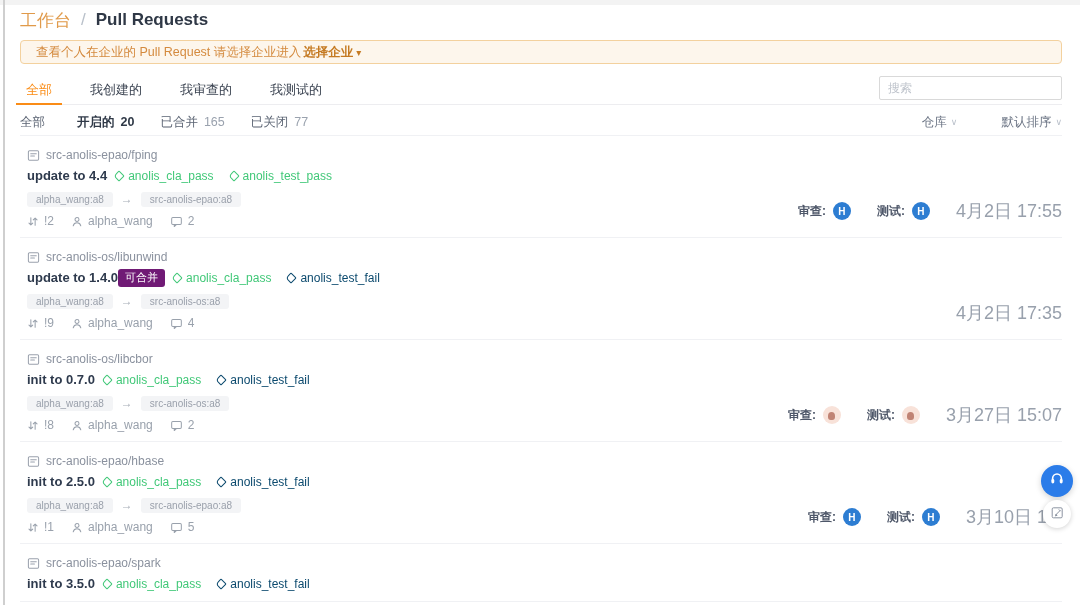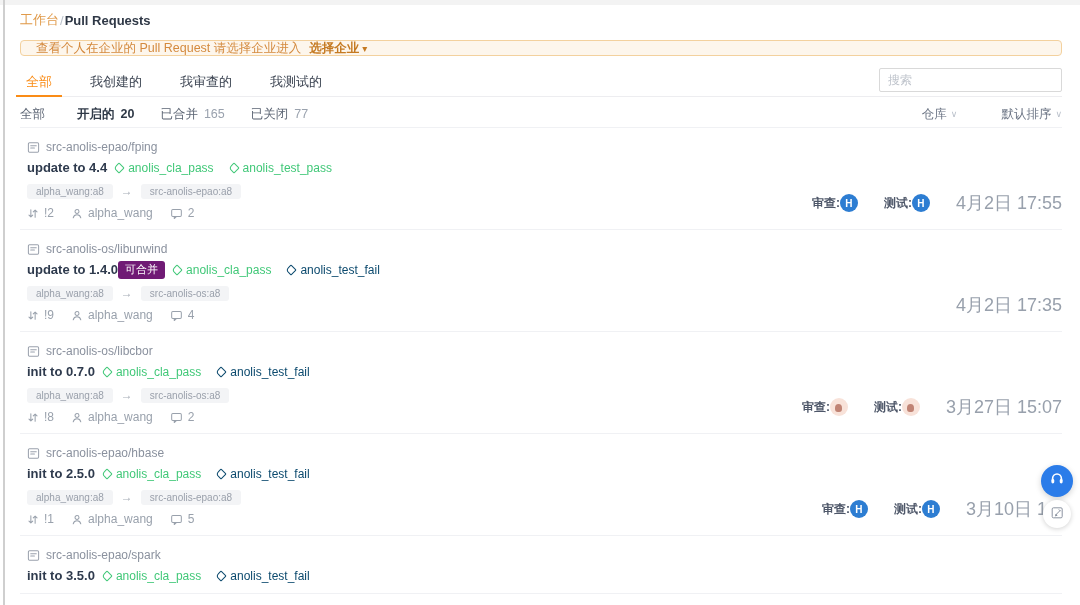--- a/index.html
+++ b/index.html
@@ -8,32 +8,32 @@
     font-family: "Liberation Sans", "DejaVu Sans", sans-serif;
     background:#fff; color:#333a47; overflow:hidden; position:relative;
   }
   
   .edge-top{position:absolute;left:0;top:0;right:0;height:5px;background:#f3f3f3;}
   .edge-left{position:absolute;left:3px;top:0;bottom:0;width:2px;background:#cfcfcf;}
 
   .page{ padding:12px 18px 0 20px; position:relative; }
 
   
-  .breadcrumb{ font-size:13px; height:16px; display:flex; align-items:center; gap:1px;}
+  .breadcrumb{ font-size:17px; height:16px; display:flex; align-items:center; gap:10px;}
   .breadcrumb a{ color:#e09a4a; text-decoration:none; cursor:pointer;}
   .breadcrumb .sep{ color:#b9c0ca; }
   .breadcrumb .cur{ color:#2f3846; font-weight:bold; }
 
   
   .banner{
-    margin-top:12px; height:16px; background:#fdf6ec; border:1px solid #f3d19e;
+    margin-top:12px; height:24px; background:#fdf6ec; border:1px solid #f3d19e;
     border-radius:4px; display:flex; align-items:center; padding:0 15px;
     font-size:12.5px; color:#d48a3e;
   }
-  .banner-action{ margin-left:8px; color:#c57a22; font-weight:bold; cursor:pointer; display:inline-flex; align-items:center; gap:3px;}
+  .banner-action{ margin-left:2px; color:#c57a22; font-weight:bold; cursor:pointer; display:inline-flex; align-items:center; gap:3px;}
   .banner-action .caret{ font-size:10px; color:#c57a22; }
 
   
   .tabs-row{ margin-top:12px; display:flex; align-items:center; border-bottom:1px solid #ededf0; height:29px; }
   .tabs{ display:flex; height:100%; }
   .tab{ font-size:13px; color:#3c4452; padding:0 6px; margin-right:26px; display:flex; align-items:center; cursor:pointer; position:relative; }
   .tab.active{ color:#fa8c16; }
   .tab.active::after{ content:""; position:absolute; left:-4px; right:-4px; bottom:-1px; height:2px; background:#fa8c16; }
   .search{
     margin-left:auto; width:183px; height:24px; border:1px solid #d9d9d9; border-radius:2px;
@@ -67,21 +67,21 @@
   .pr-label.red{ color:#0c4a6e; }
   .tag-icon{ width:8px; height:8px; border:1px solid currentColor; border-radius:1px 1px 1px 50%; display:inline-block; transform:rotate(45deg); margin-right:5px; }
   .branch-row{ margin-top:6px; display:flex; align-items:center; gap:8px; height:18px; }
   .chip{ background:#f3f4f6; color:#9aa0ab; font-size:10px; padding:2px 9px; border-radius:3px; }
   .arrow{ color:#a8aeb8; font-size:12px; }
   .meta-row{ margin-top:6px; display:flex; align-items:center; gap:17px; font-size:12px; color:#99a1ac; height:14px; }
   .meta-group{ display:inline-flex; align-items:center; gap:5px; }
   .meta-group svg{ display:block; }
 
   .item-right{ position:absolute; right:0; bottom:14px; display:flex; align-items:center; gap:26px; }
-  .r-group{ display:inline-flex; align-items:center; }
+  .r-group{ display:inline-flex; align-items:center; gap:7px; }
   .r-label{ font-size:12px; font-weight:bold; color:#4e5769; }
   .avatar{ width:18px; height:18px; border-radius:50%; display:inline-flex; align-items:center; justify-content:center; font-size:10px; font-weight:bold; cursor:pointer; position:relative; }
   .avatar.blue{ background:#2d7dd2; color:#fff; }
   .avatar.pink{ background:#f8e2d9; color:transparent; }
   .avatar.pink::after{ content:""; position:absolute; width:7px; height:8px; border-radius:50% 50% 40% 40%; background:#c08374; left:5px; top:6px; }
   .pr-date{ font-size:18px; color:#98a0ac; min-width:80px; text-align:right; }
 
   
   .float-service{
     position:absolute; top:465px; right:7px; width:32px; height:32px; border-radius:50%;

